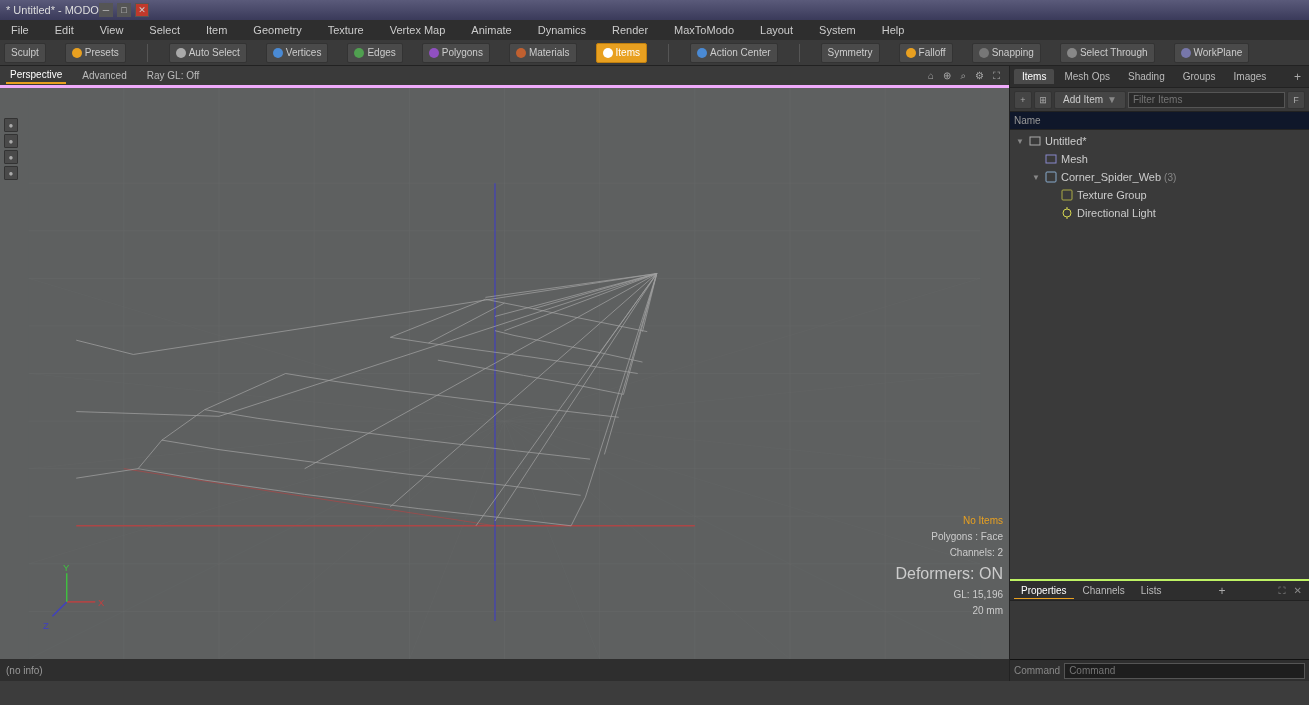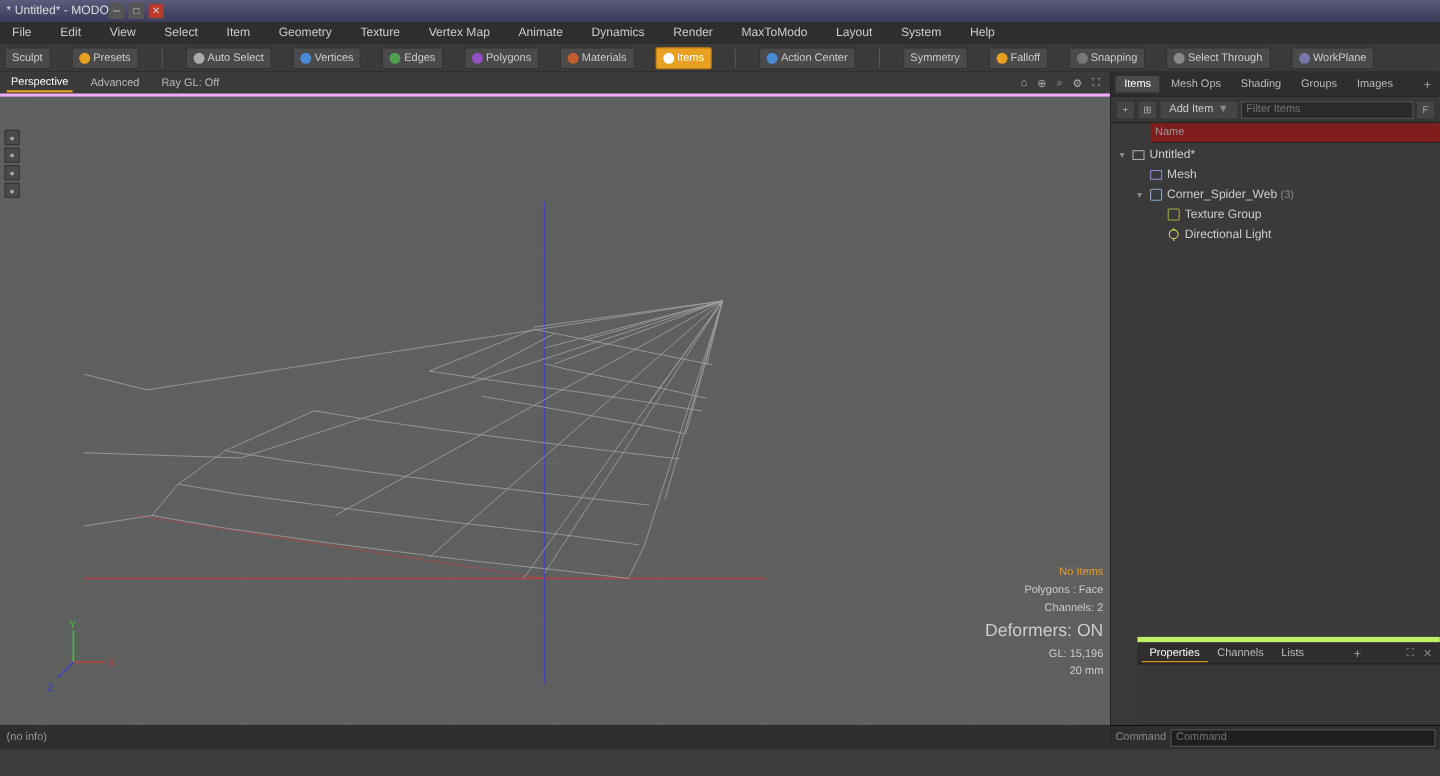--- a/index.html
+++ b/index.html
@@ -266,28 +266,27 @@
       height: 16px;
       background: #2a2a2a;
       border: 1px solid #555;
       color: #aaa;
       font-size: 10px;
       padding: 0 4px;
       outline: none;
     }
     #items-header-row {
       height: 18px;
-      background: #7f1d1d;
+      background: #0f172a;
       display: flex;
       align-items: center;
       padding: 0 4px;
       border-bottom: 1px solid #222;
       font-size: 10px;
       color: #999;
-      margin-left: 36px;
     }
 
     #items-tree {
       flex: 1;
       background: #3a3a3a;
       overflow-y: auto;
       padding: 2px 0;
     }
     .tree-item {
       display: flex;
@@ -314,22 +313,21 @@
       margin-right: 3px;
       display: flex;
       align-items: center;
       justify-content: center;
     }
 
     
     #properties-panel {
       height: 80px;
       background: #383838;
-      border-top: 5px solid #bef264;
-      margin-left: 24px;
+      border-top: 2px solid #bef264;
     }
     #properties-tabs {
       height: 20px;
       background: #2e2e2e;
       display: flex;
       align-items: center;
       padding: 0 4px;
       gap: 2px;
       border-bottom: 1px solid #222;
     }

